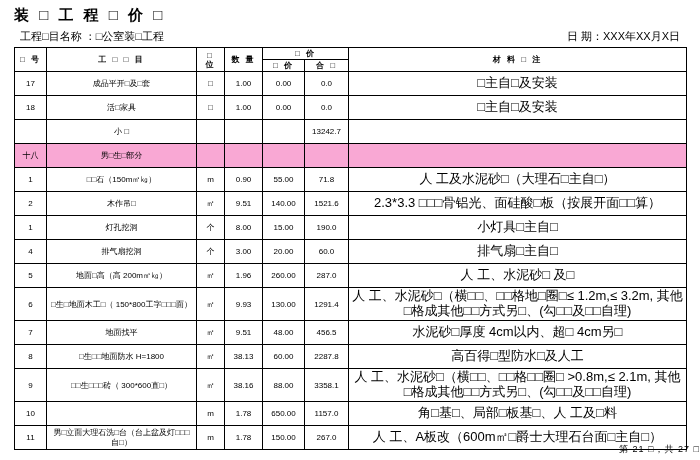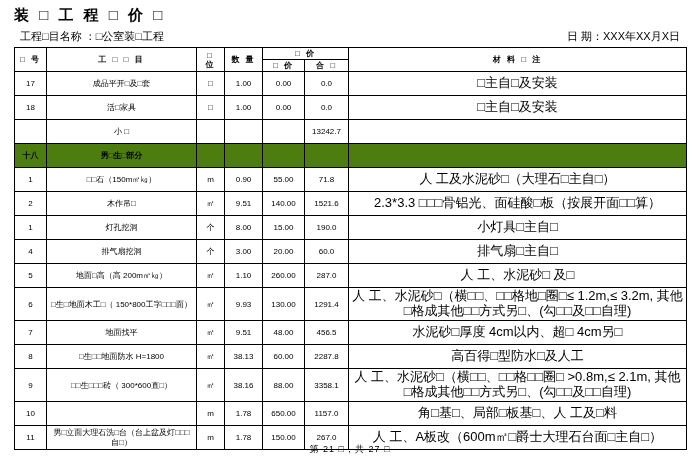--- a/index.html
+++ b/index.html
@@ -48,29 +48,29 @@
     line-height: 1.15;
     overflow: hidden;
   }
   th {
     font-weight: bold;
     text-align: center;
     letter-spacing: 2px;
   }
   .c-center { text-align: center; }
   .c-left   { text-align: center; }
-  .hl { background: #4d7c0f; font-weight: bold; }
+  .hl { background: #f9a8d4; font-weight: normal; }
   .r-h { height: 24px; padding-left: 11px; }
   .note-cell { font-size: 13px; }
   .footer {
     position: absolute;
     left: 0;
     right: 0;
     bottom: 4px;
-    text-align: center;
+    text-align: right;
     font-size: 9px;
     letter-spacing: 1px;
   }
   .price-group-head { letter-spacing: 2px; }
 </style>
 </head>
 <body>
 
 <div class="page">
 
@@ -179,21 +179,21 @@
           <td class="c-center">个</td>
           <td class="c-center">3.00</td>
           <td class="c-center">20.00</td>
           <td class="c-center">60.0</td>
           <td class="c-left note-cell">排气扇□主自□</td>
         </tr>
         <tr class="r-h">
           <td class="c-center">5</td>
           <td class="c-left">地面□高（高 200m㎡㎏）</td>
           <td class="c-center">㎡</td>
-          <td class="c-center">1.10</td>
+          <td class="c-center">1.96</td>
           <td class="c-center">260.00</td>
           <td class="c-center">287.0</td>
           <td class="c-left note-cell">人 工、水泥砂□ 及□</td>
         </tr>
         <tr class="r-h">
           <td class="c-center">6</td>
           <td class="c-left">□生□地面木工□（ 150*800工字□□□面）</td>
           <td class="c-center">㎡</td>
           <td class="c-center">9.93</td>
           <td class="c-center">130.00</td>

